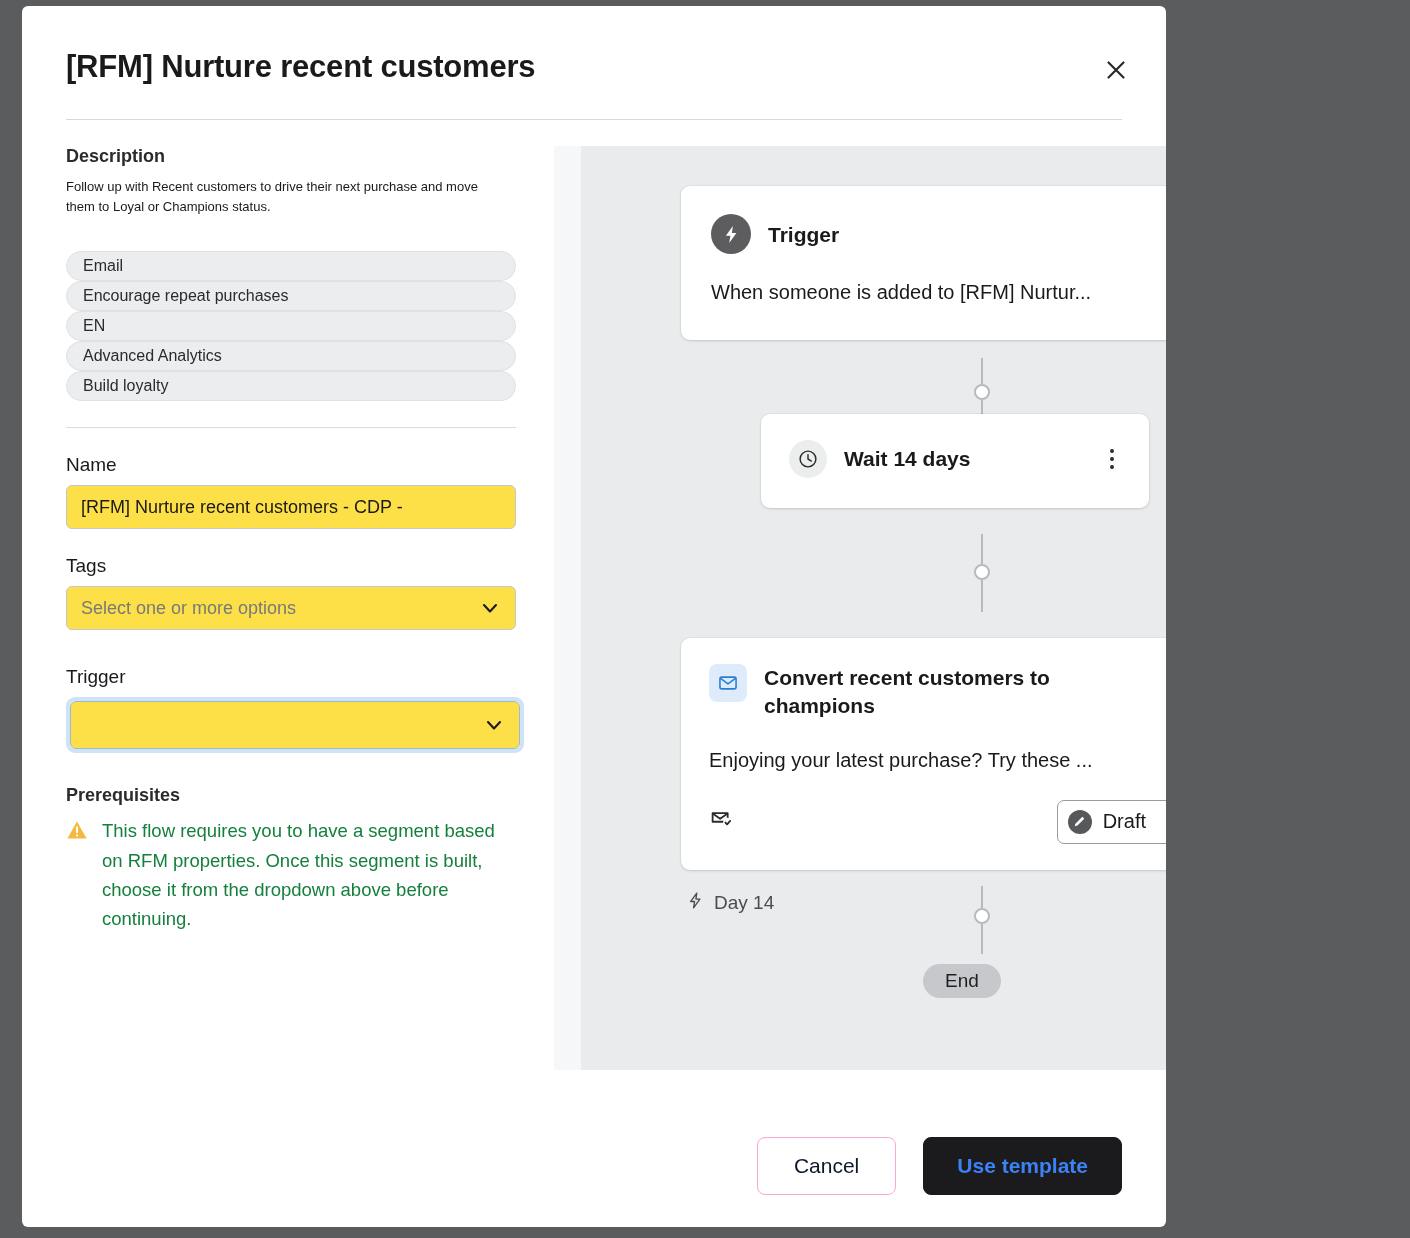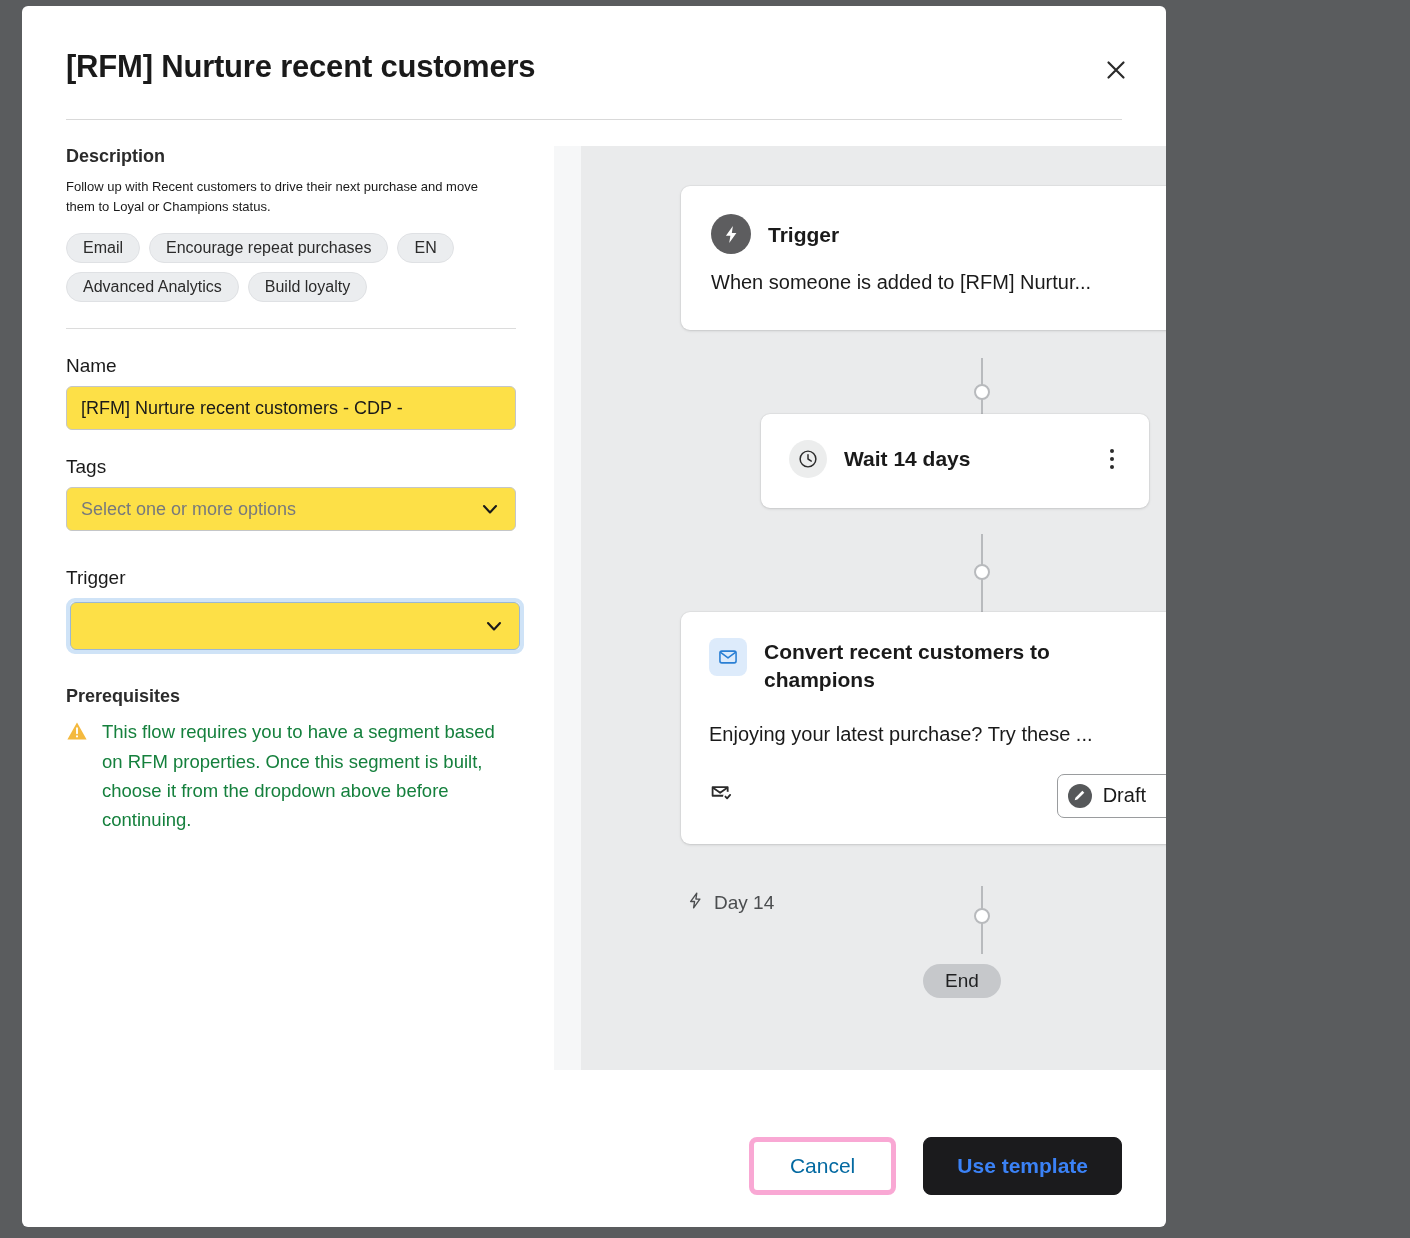--- a/index.html
+++ b/index.html
@@ -67,23 +67,23 @@
   }
   .desc-text {
     font-size: 13px;
     line-height: 1.55;
     color: #1a1a1a;
     max-width: 440px;
   }
   .chips {
     display: flex;
     flex-wrap: wrap;
-    gap: 9px;
-    margin-top: 16px;
+    margin-top: 34px;
     max-width: 450px;
+    flex-direction: column;
   }
   .chip {
     display: inline-flex;
     align-items: center;
     height: 30px;
     padding: 0 16px;
     border-radius: 16px;
     background: #ebedef;
     border: 1px solid #dfe1e4;
     font-size: 16px;
@@ -309,22 +309,22 @@
     font-size: 21px;
     border-radius: 8px;
     cursor: pointer;
     height: 58px;
     display: flex;
     align-items: center;
     justify-content: center;
   }
   .btn-cancel {
     background: #fff;
-    border: 5px solid #f9a8d4;
-    color: #0369a1;
+    border: 1px solid #f9a8d4;
+    color: #0f172a;
     padding: 0 36px;
   }
   .btn-primary {
     background: #1b1b1d;
     border: 1px solid #1b1b1d;
     color: #3b82f6;
     font-weight: 700;
     padding: 0 33px;
   }
 </style>
@@ -428,41 +428,41 @@
 
             <div class="node-card" style="left:100px; top:40px; width:546px; padding:28px 30px 34px 30px;">
               <div class="card-head">
                 <span class="icon-circle-dark">
                   <svg width="21" height="21" viewBox="0 0 24 24" fill="none">
                     <path d="M13.6 2.2 L5.6 13.4 h5.1 l-1.3 8.4 8.2 -11.6 h-5.2 z" fill="#ffffff"></path>
                   </svg>
                 </span>
                 <span class="node-title" style="padding-top:7px;">Trigger</span>
               </div>
-              <div class="node-sub" style="margin-top:14px;">When someone is added to [RFM] Nurtur...</div>
+              <div class="node-sub" style="margin-top:24px;">When someone is added to [RFM] Nurtur...</div>
             </div>
 
             <div class="node-card" style="left:180px; top:268px; width:388px; padding:26px 26px 30px 28px;">
               <div class="card-head">
                 <span class="icon-circle-gray">
                   <svg width="22" height="22" viewBox="0 0 24 24" fill="none">
                     <circle cx="12" cy="12" r="8.6" stroke="#2b2b2b" stroke-width="1.6"></circle>
                     <path d="M12 7.3 V12 l3.6 2.2" stroke="#2b2b2b" stroke-width="1.6" stroke-linecap="round" stroke-linejoin="round"></path>
                   </svg>
                 </span>
                 <span class="node-title" style="padding-top:5px;">Wait 14 days</span>
                 <span class="kebab">
                     <i></i>
                     <i></i>
                     <i></i>
                   </span>
               </div>
             </div>
 
-            <div class="node-card" style="left:100px; top:466px; width:546px; padding:26px 28px 26px 28px;">
+            <div class="node-card" style="left:100px; top:492px; width:546px; padding:26px 28px 26px 28px;">
               <div class="card-head">
                 <span class="icon-sq-blue">
                   <svg width="22" height="22" viewBox="0 0 24 24" fill="none">
                     <rect x="3.2" y="5.6" width="17.6" height="12.8" rx="2" stroke="#2a7fd4" stroke-width="1.7"></rect>
                     <path d="M3.9 7 L12 13 L20.1 7" stroke="#2a7fd4" stroke-width="1.7" stroke-linecap="round" stroke-linejoin="round"></path>
                   </svg>
                 </span>
                 <span class="node-title">Convert recent customers to champions</span>
                 <span class="kebab">
                     <i></i>

